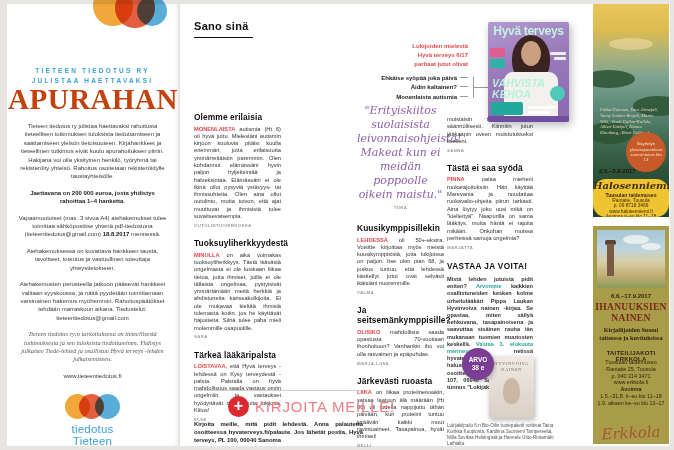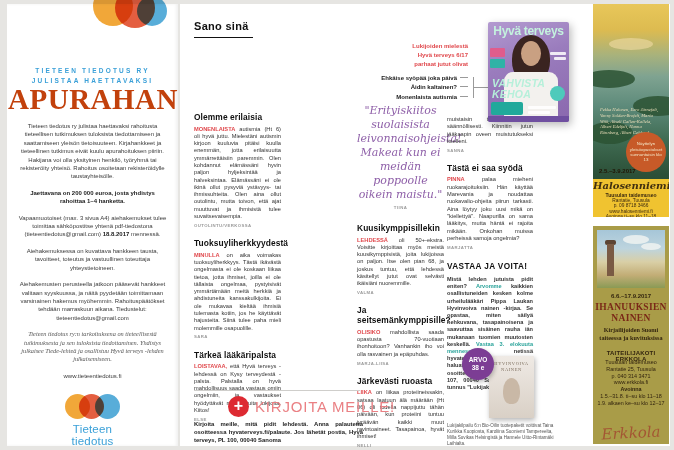--- a/index.html
+++ b/index.html
@@ -86,21 +86,21 @@
 
   
   #ad-top{position:absolute;left:413px;top:0;width:76px;height:213px;overflow:hidden;background:linear-gradient(#e8c75a 0%,#ddbb50 12%,#a8b27c 24%,#7fa391 34%,#5d8a7a 48%,#3f6b52 64%,#2c5038 80%,#22402c 100%);}
   .isle{position:absolute;background:#2b5232;border-radius:50%;opacity:.85;}
   .glow{position:absolute;background:#ecd9a0;border-radius:50%;opacity:.65;}
   #ad-top-title{position:absolute;left:7px;top:60px;color:#f2e6c2;font-family:"Liberation Serif",serif;font-size:11px;line-height:13.5px;letter-spacing:1px;font-weight:bold;}
   #ad-top-artists{position:absolute;left:7px;top:103px;width:58px;color:#ecdfba;font-style:italic;font-size:4.6px;line-height:5.8px;font-family:"Liberation Serif",serif;}
   #ad-top-badge{position:absolute;left:33px;top:128px;width:40px;height:40px;border-radius:50%;background:#c75a28;color:#f4e6c6;display:flex;align-items:center;justify-content:center;text-align:center;}
   #ad-top-badge span{font-size:4.4px;line-height:5.4px;display:block;width:34px;}
   #ad-top-dates{position:absolute;left:6px;top:164px;font-size:6px;font-weight:bold;color:#201505;}
-  #halos-band{position:absolute;left:0;bottom:0;width:100%;height:38px;background:#f0c330;text-align:center;color:#3c2a10;}
+  #halos-band{position:absolute;left:0;bottom:0;width:100%;height:38px;background:#f0c330;text-align:center;color:#3c2a10;border-radius:13px;}
   #halos-name{font-family:"DejaVu Serif",serif;font-style:italic;font-size:10px;font-weight:bold;color:#42300f;margin-top:1px;}
   #halos-sub{font-size:5px;font-weight:bold;margin-top:.5px;}
   .halos-line{font-size:4.8px;line-height:5.5px;}
 
   #ad-bottom{position:absolute;left:413px;top:222px;width:76px;height:218px;background:#a99c48;overflow:hidden;text-align:center;color:#33250f;}
   #eb-painting{position:absolute;left:4px;top:4px;width:68px;height:58px;background:linear-gradient(#a6c6d8 0%,#bdd4de 32%,#d9cfa6 55%,#c2ad76 78%,#8a9a55 100%);}
   .cloud{position:absolute;background:#f2f5f2;border-radius:50%;opacity:.8;}
   .tower{position:absolute;left:10px;top:14px;width:7px;height:32px;background:#7a5a44;}
   .tower-cap{position:absolute;left:8px;top:10px;width:11px;height:5px;background:#5c4434;border-radius:2px;}
   #eb-dates{position:absolute;top:67px;width:100%;font-size:6px;font-weight:bold;}
@@ -133,22 +133,22 @@
     <p>Aiehakemusten perusteella jatkoon pääsevät hankkeet valitaan syyskuussa, ja näitä pyydetään toimittamaan varsinainen hakemus myöhemmin. Rahoituspäätökset tehdään marraskuun aikana. Tiedustelut: tieteentiedotus@gmail.com</p>
     <p class="p-italic">Tieteen tiedotus ry:n tarkoituksena on tieteellisestä tutkimuksesta ja sen tuloksista tiedottaminen. Yhdistys julkaisee Tiede-lehteä ja osallistuu Hyvä terveys -lehden julkaisemiseen.</p>
     <p class="grant-www">www.tieteentiedotus.fi</p>
   </div>
 
   <div id="tt-logo">
     <div>
       <span class="lc lc1"></span><span class="lc lc2"></span><span class="lc lc3"></span>
     </div>
     <div id="tt-logo-text">
+      <div>tiedotus</div>
       <div>Tieteen</div>
-      <div>tiedotus</div>
     </div>
   </div>
 </div>
 
 <div class="page" id="page-right">
   <div id="sano-header">Sano sinä</div>
 
   <div id="callout">
     <div class="callout-red">
       <div>Lukijoiden mielestä</div>

